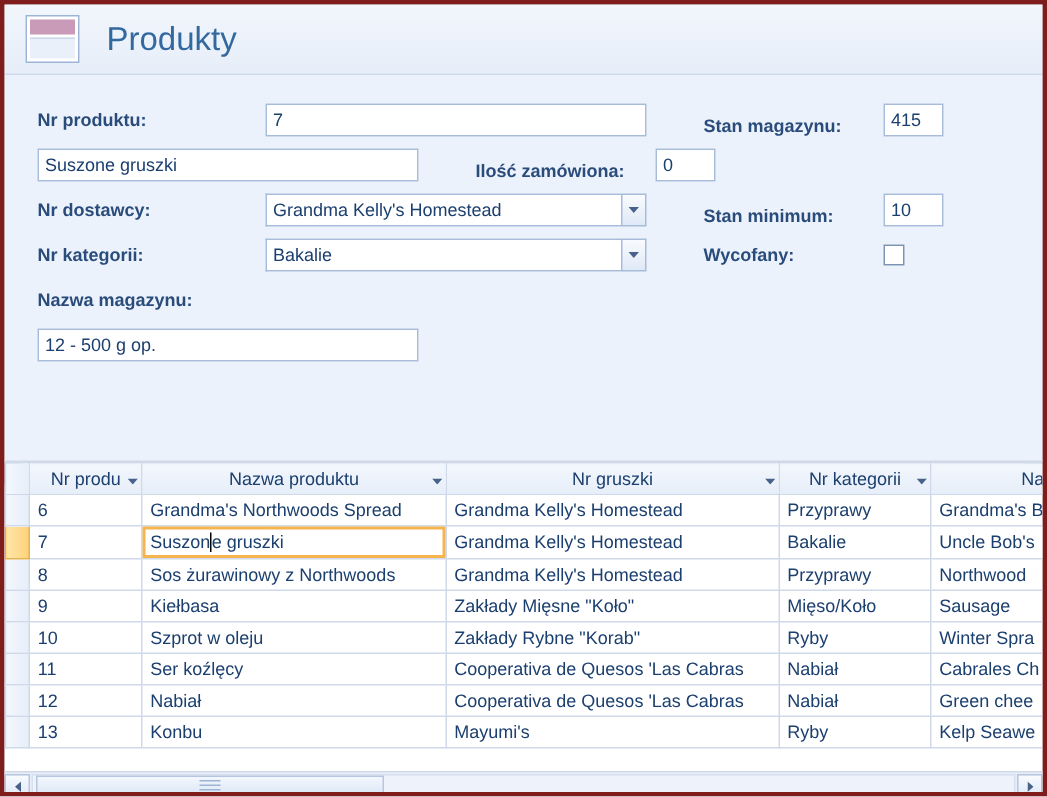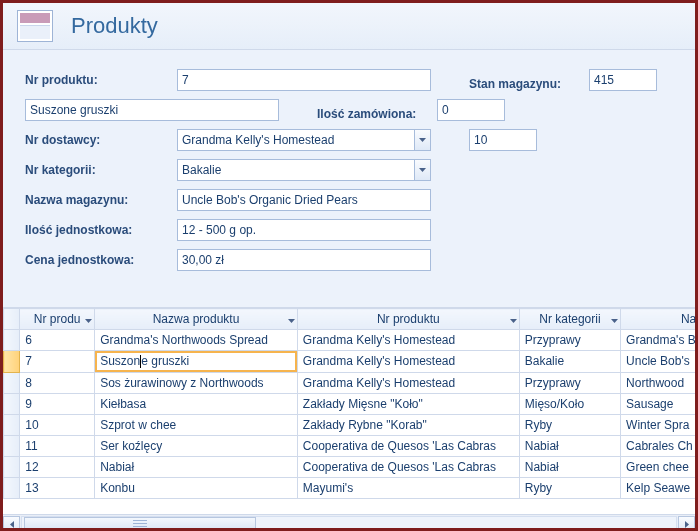--- a/index.html
+++ b/index.html
@@ -112,21 +112,21 @@
     align-items: flex-end;
     margin-left: 38px;
   }
   .right-lbl {
     width: 120px;
     color: #2a4c7b;
     font-weight: 600;
     font-size: 12px;
   }
   .right-fld input.txt {
-    width: 68px;
+    width: 40px;
   }
   .chk {
     width: 12px;
     height: 12px;
     border: 1px solid #7d93b4;
     background: #fff;
   }
   
   .grid-wrap {
     position: relative;
@@ -280,60 +280,57 @@
         <div class="combo">
           <input class="txt" value="Grandma Kelly's Homestead" style="">
           <div class="combo-btn">
             <svg class="caret" width="7" height="4">
                 <path d="M0 0 L7 0 L3.5 4 Z" fill="#4a628a"></path>
               </svg>
           </div>
         </div>
       </div>
       <div class="right-col">
+        <div class="right-lbl">Stan minimum:</div>
         <div class="right-fld">
           <input class="txt" value="10" style="">
         </div>
       </div>
     </div>
 
     <div class="row">
       <div class="lbl">Nr kategorii:</div>
       <div class="fld">
         <div class="combo">
           <input class="txt" value="Bakalie" style="">
           <div class="combo-btn">
             <svg class="caret" width="7" height="4">
                 <path d="M0 0 L7 0 L3.5 4 Z" fill="#4a628a"></path>
               </svg>
           </div>
         </div>
       </div>
+      <div class="right-col">
+        <div class="right-lbl">Wycofany:</div>
+        <div class="right-fld">
+          <div class="chk"></div>
+        </div>
+      </div>
     </div>
 
     <div class="row">
       <div class="lbl">Nazwa magazynu:</div>
-      <div class="fld">
-        <input class="txt" value="Uncle Bob's Organic Dried Pears" style="">
-      </div>
-    </div>
-
-    <div class="row">
-      <div class="lbl">Ilość jednostkowa:</div>
+    </div>
+
+    <div class="row">
       <div class="fld">
         <input class="txt" value="12 - 500 g op." style="">
       </div>
     </div>
 
-    <div class="row">
-      <div class="lbl">Cena jednostkowa:</div>
-      <div class="fld">
-        <input class="txt" value="30,00 zł" style="">
-      </div>
-    </div>
 
   </div>
 
   <div class="grid-wrap">
     <div class="grid">
       <table>
         <colgroup>
           <col style="width:16px">
           <col class="col-nrprod">
           <col class="col-nazwa">
@@ -350,21 +347,21 @@
                     <path d="M0 0 L7 0 L3.5 4 Z" fill="#4a628a"></path>
                   </svg></span>
             </th>
             <th>
               <span>Nazwa produktu</span>
               <span class="dd"><svg width="7" height="4">
                     <path d="M0 0 L7 0 L3.5 4 Z" fill="#4a628a"></path>
                   </svg></span>
             </th>
             <th>
-              <span>Nr produktu</span>
+              <span>Nr gruszki</span>
               <span class="dd"><svg width="7" height="4">
                     <path d="M0 0 L7 0 L3.5 4 Z" fill="#4a628a"></path>
                   </svg></span>
             </th>
             <th>
               <span>Nr kategorii</span>
               <span class="dd"><svg width="7" height="4">
                     <path d="M0 0 L7 0 L3.5 4 Z" fill="#4a628a"></path>
                   </svg></span>
             </th>
@@ -402,21 +399,21 @@
               <td class="rowhdr"></td>
               <td>9</td>
               <td>Kiełbasa</td>
               <td>Zakłady Mięsne "Koło"</td>
               <td>Mięso/Koło</td>
               <td>Sausage</td>
             </tr>
             <tr>
               <td class="rowhdr"></td>
               <td>10</td>
-              <td>Szprot w chee</td>
+              <td>Szprot w oleju</td>
               <td>Zakłady Rybne "Korab"</td>
               <td>Ryby</td>
               <td>Winter Spra</td>
             </tr>
             <tr>
               <td class="rowhdr"></td>
               <td>11</td>
               <td>Ser koźlęcy</td>
               <td>Cooperativa de Quesos 'Las Cabras</td>
               <td>Nabiał</td>

